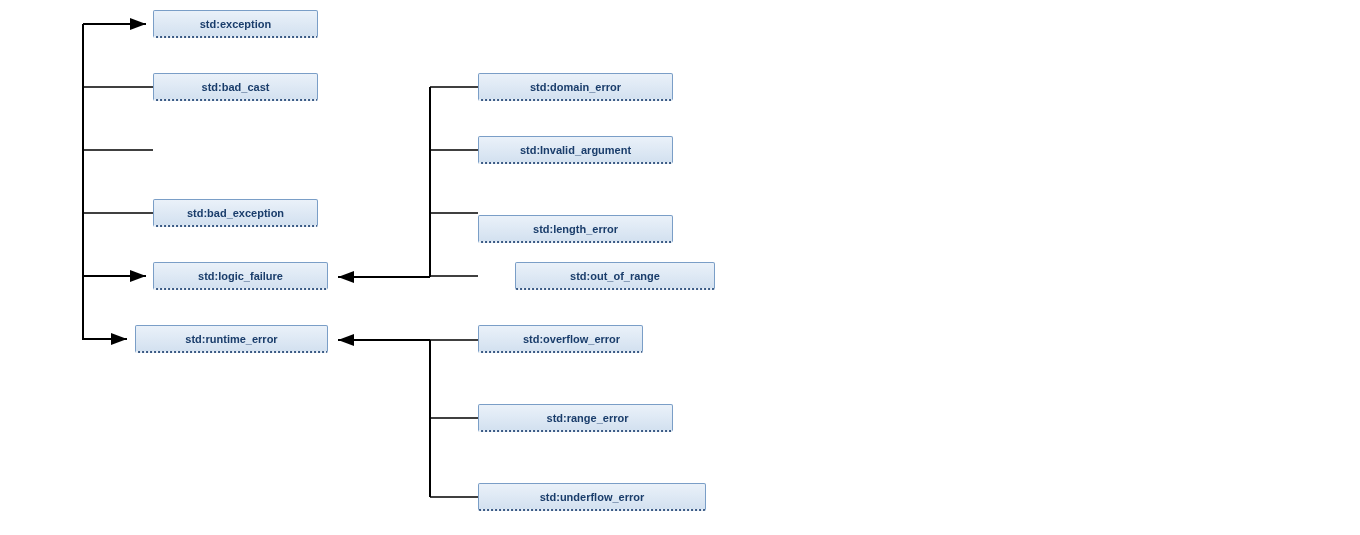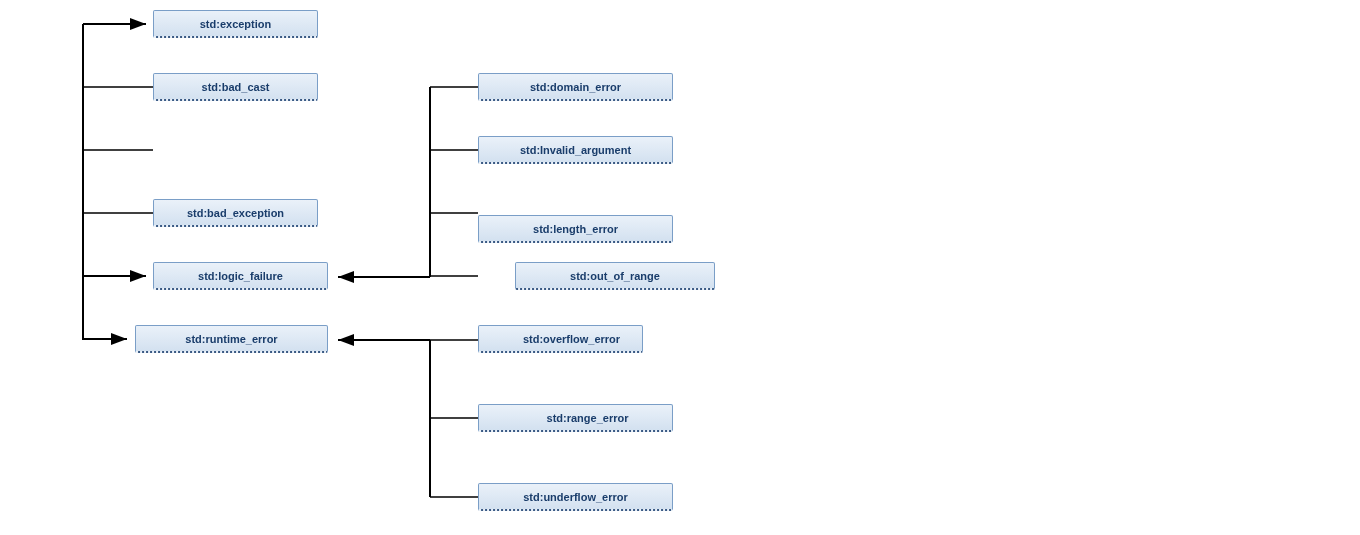--- a/index.html
+++ b/index.html
@@ -87,15 +87,15 @@
   <div class="node" style="left:153px; top:262px; width:175px;"><span>std:logic_failure</span></div>
   <div class="node" style="left:135px; top:325px; width:193px;"><span>std:runtime_error</span></div>
 
   <div class="node" style="left:478px; top:73px;  width:195px;"><span>std:domain_error</span></div>
   <div class="node" style="left:478px; top:136px; width:195px;"><span>std:Invalid_argument</span></div>
   <div class="node" style="left:478px; top:199px; width:195px;margin-top:16px;"><span>std:length_error</span></div>
   <div class="node" style="left:478px; top:262px; width:200px;margin-left:37px;"><span>std:out_of_range</span></div>
 
   <div class="node" style="left:478px; top:325px; width:165px;padding-left:26px;"><span>std:overflow_error</span></div>
   <div class="node" style="left:478px; top:404px; width:195px;padding-left:28px;"><span>std:range_error</span></div>
-  <div class="node" style="left:478px; top:483px; width:195px;"><span>std:underflow_error</span></div>
+  <div class="node" style="left:478px; top:483px; width:228px;"><span>std:underflow_error</span></div>
 
 </div>
 
 </body></html>

